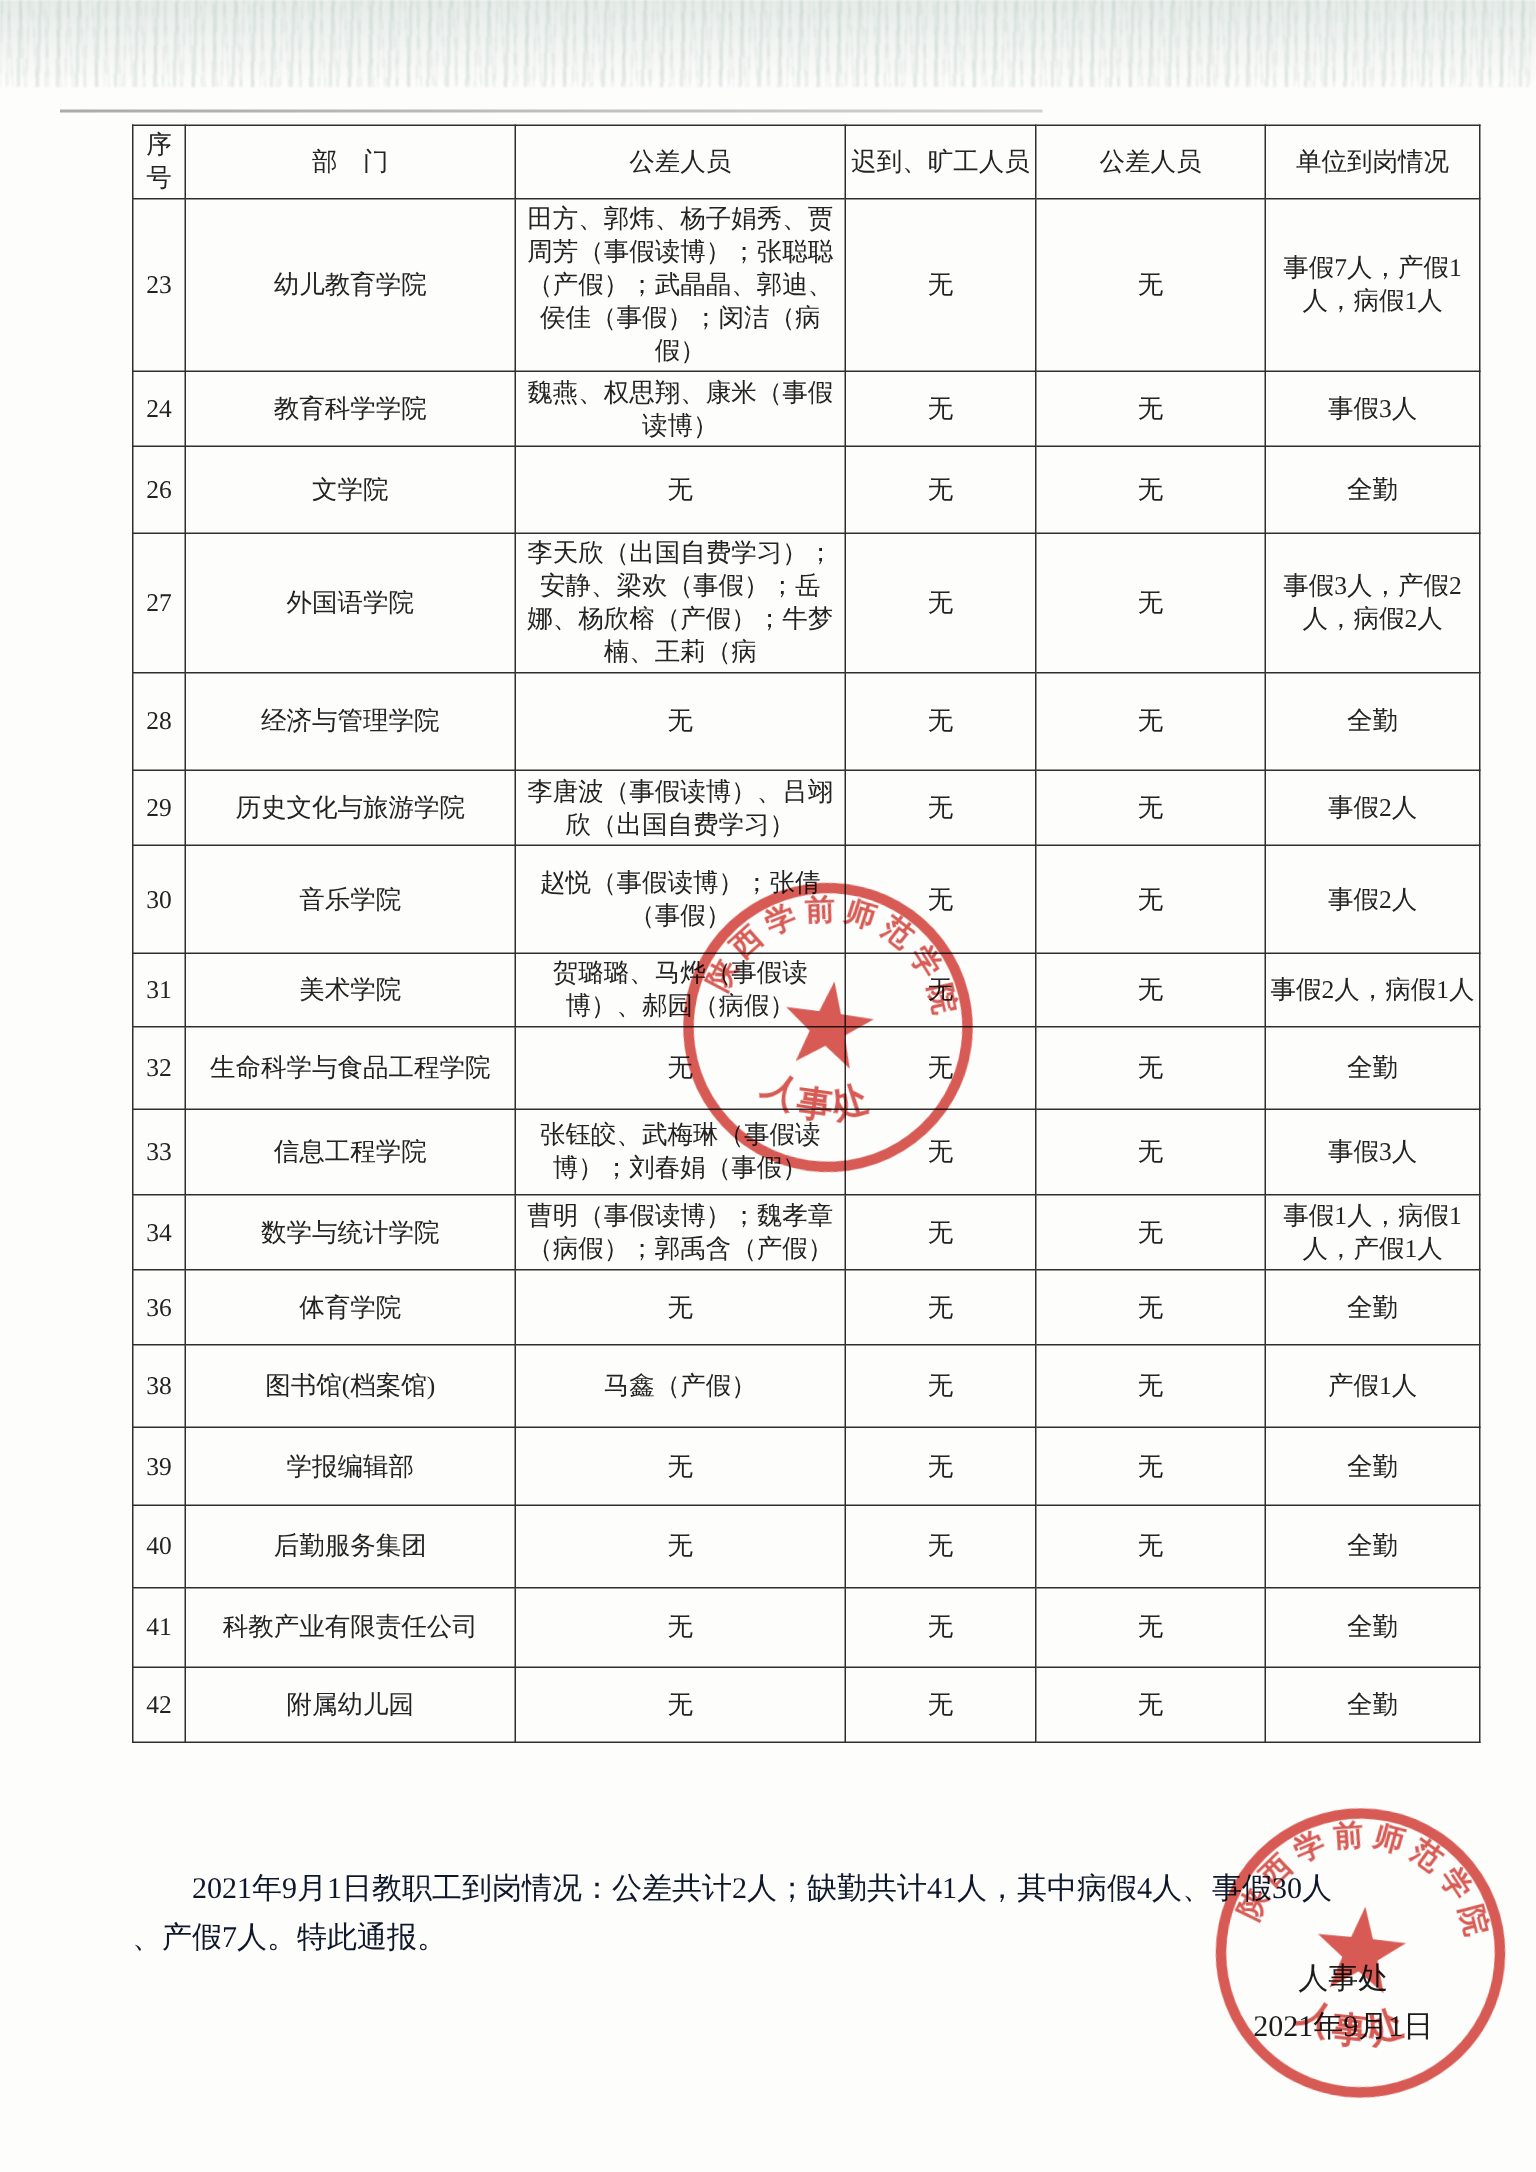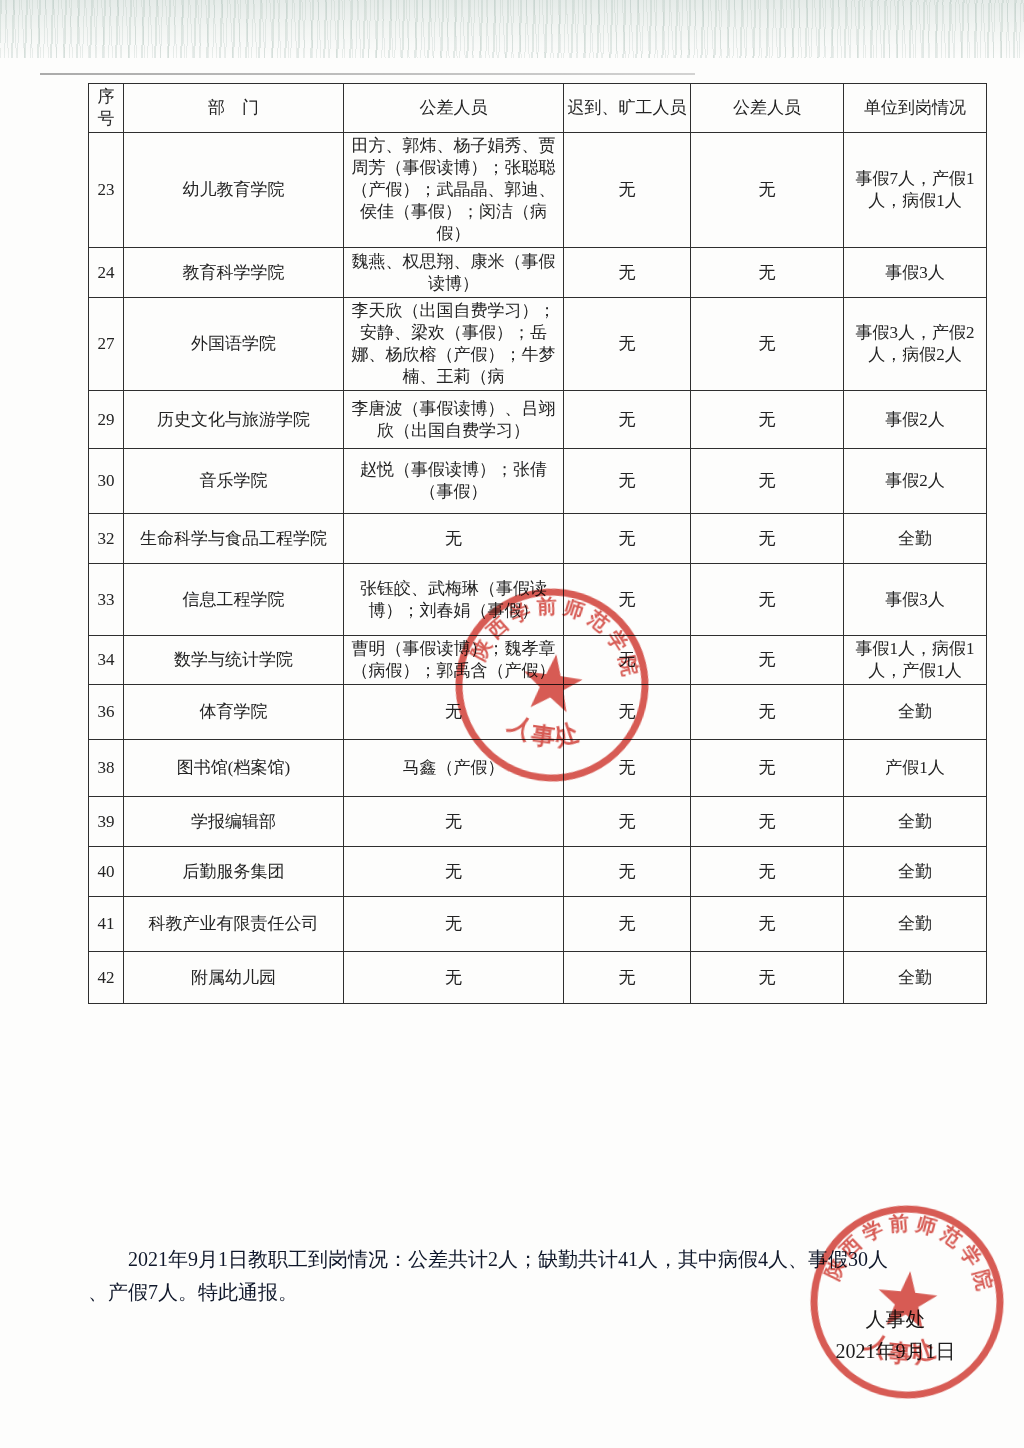--- a/index.html
+++ b/index.html
@@ -123,42 +123,66 @@
     </tr>
         <tr>
       <td>24</td>
       <td>教育科学学院</td>
       <td>魏燕、权思翔、康米（事假读博）</td>
       <td>无</td>
       <td>无</td>
       <td>事假3人</td>
     </tr>
         <tr>
+      <td>26</td>
+      <td>文学院</td>
+      <td>无</td>
+      <td>无</td>
+      <td>无</td>
+      <td>全勤</td>
+    </tr>
+        <tr>
       <td>27</td>
       <td>外国语学院</td>
       <td>李天欣（出国自费学习）；安静、梁欢（事假）；岳娜、杨欣榕（产假）；牛梦楠、王莉（病</td>
       <td>无</td>
       <td>无</td>
       <td>事假3人，产假2人，病假2人</td>
     </tr>
         <tr>
+      <td>28</td>
+      <td>经济与管理学院</td>
+      <td>无</td>
+      <td>无</td>
+      <td>无</td>
+      <td>全勤</td>
+    </tr>
+        <tr>
       <td>29</td>
       <td>历史文化与旅游学院</td>
       <td>李唐波（事假读博）、吕翊欣（出国自费学习）</td>
       <td>无</td>
       <td>无</td>
       <td>事假2人</td>
     </tr>
         <tr>
       <td>30</td>
       <td>音乐学院</td>
       <td>赵悦（事假读博）；张倩（事假）</td>
       <td>无</td>
       <td>无</td>
       <td>事假2人</td>
+    </tr>
+        <tr>
+      <td>31</td>
+      <td>美术学院</td>
+      <td>贺璐璐、马烨（事假读博）、郝园（病假）</td>
+      <td>无</td>
+      <td>无</td>
+      <td>事假2人，病假1人</td>
     </tr>
         <tr>
       <td>32</td>
       <td>生命科学与食品工程学院</td>
       <td>无</td>
       <td>无</td>
       <td>无</td>
       <td>全勤</td>
     </tr>
         <tr>

